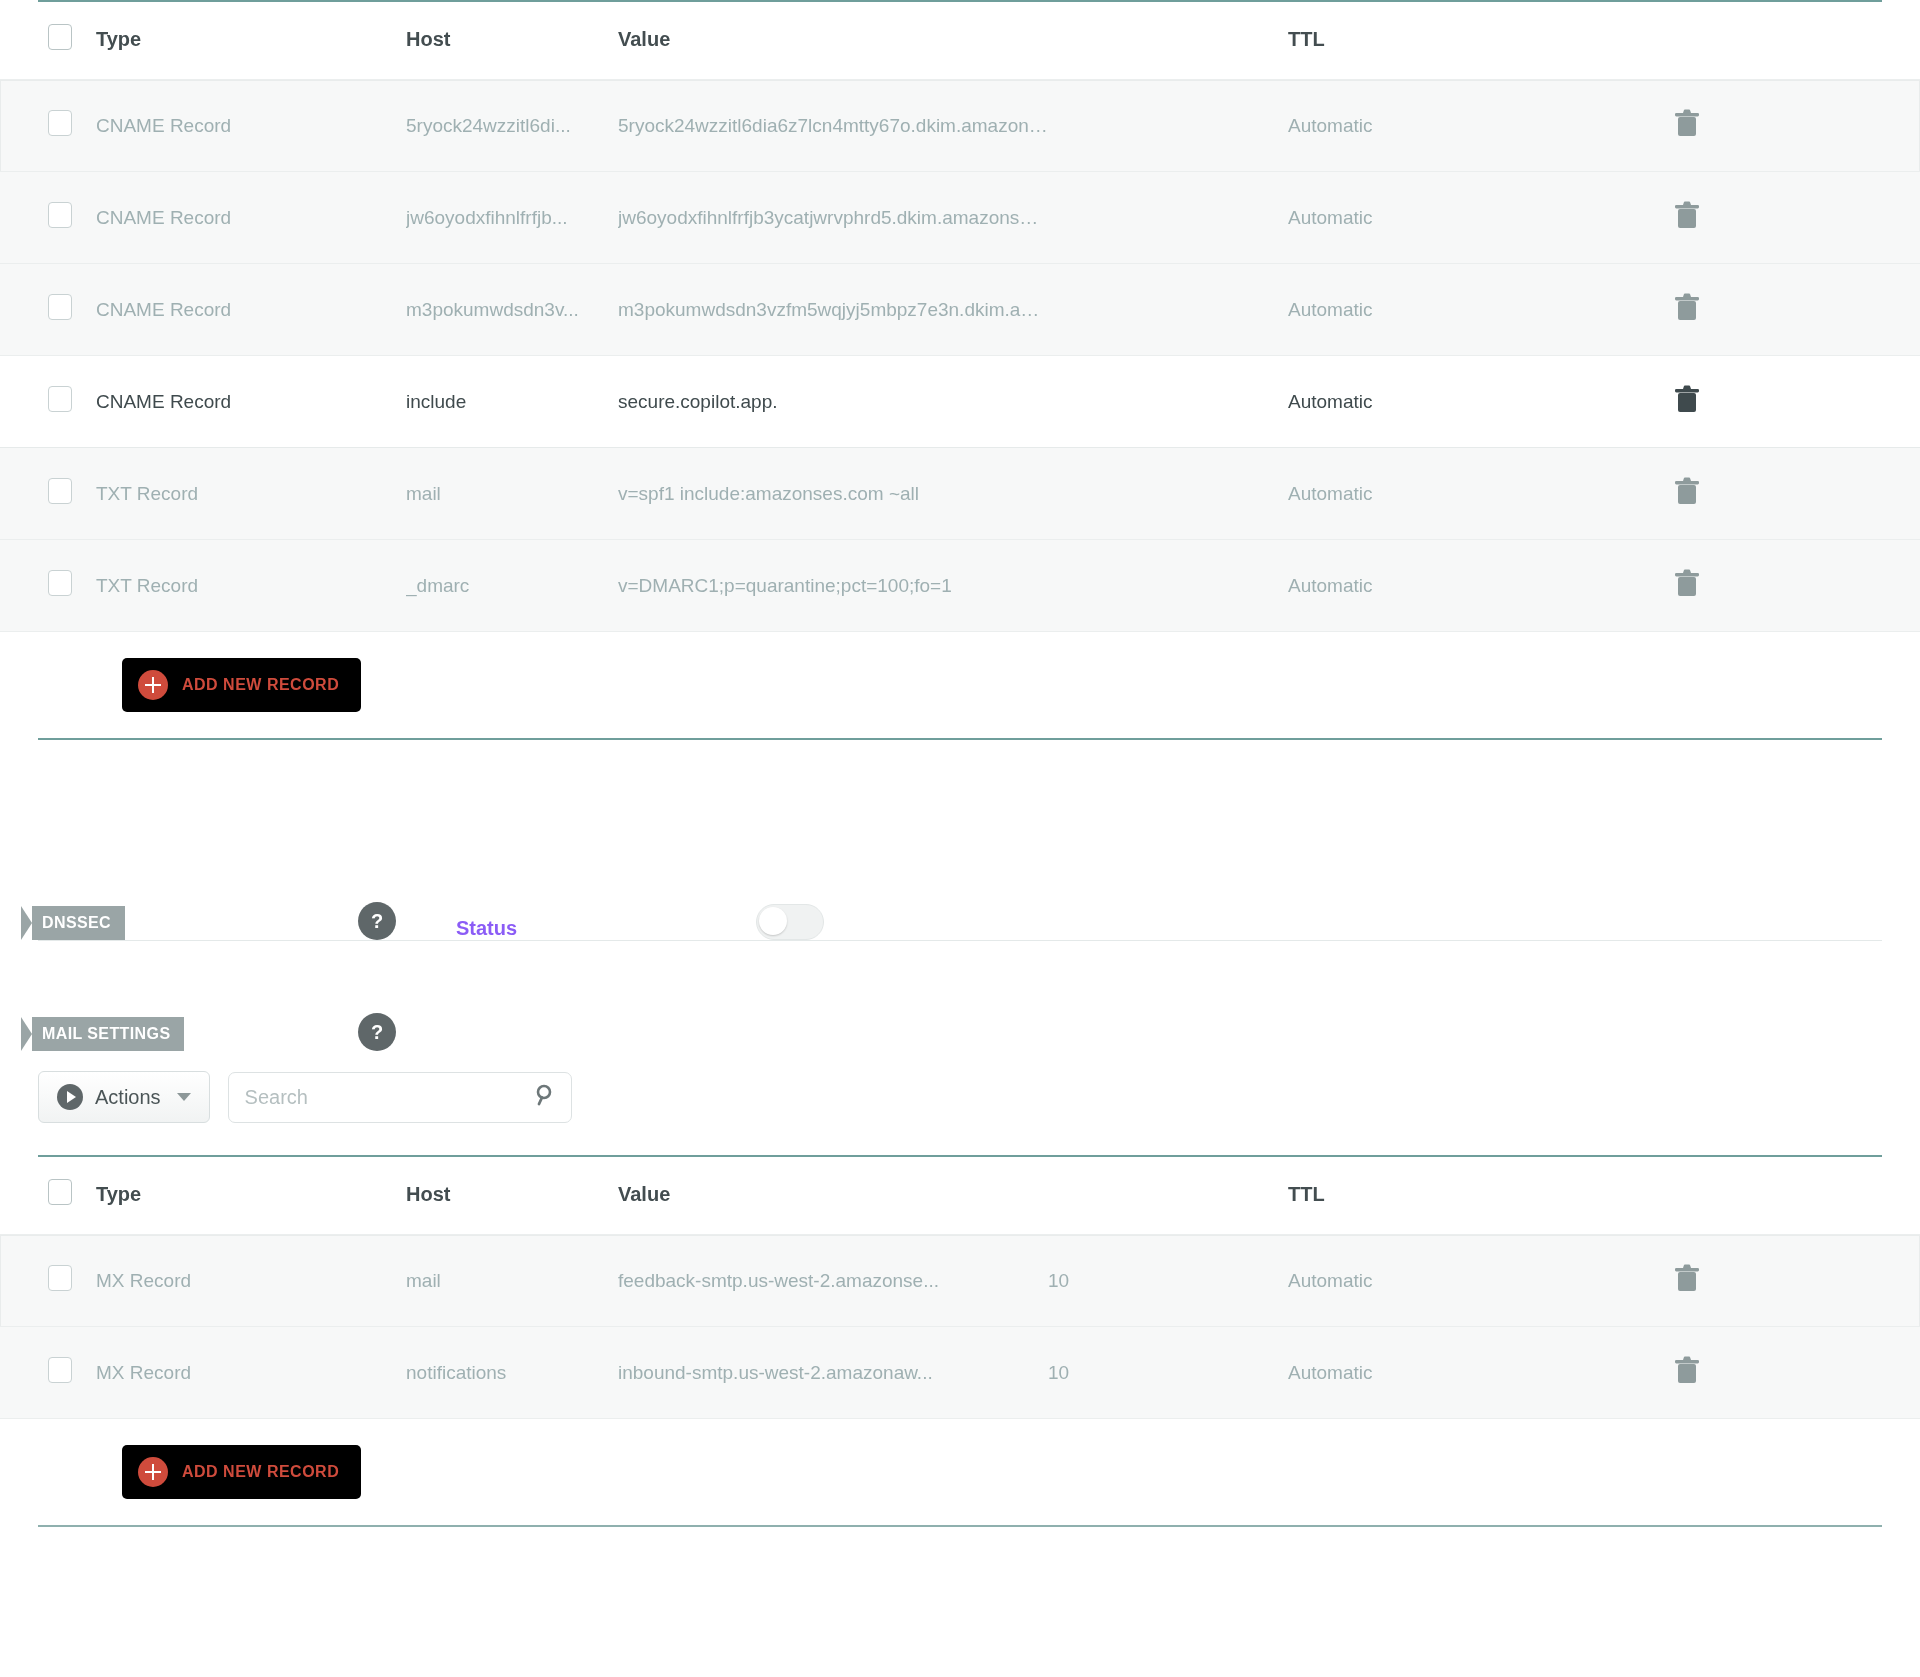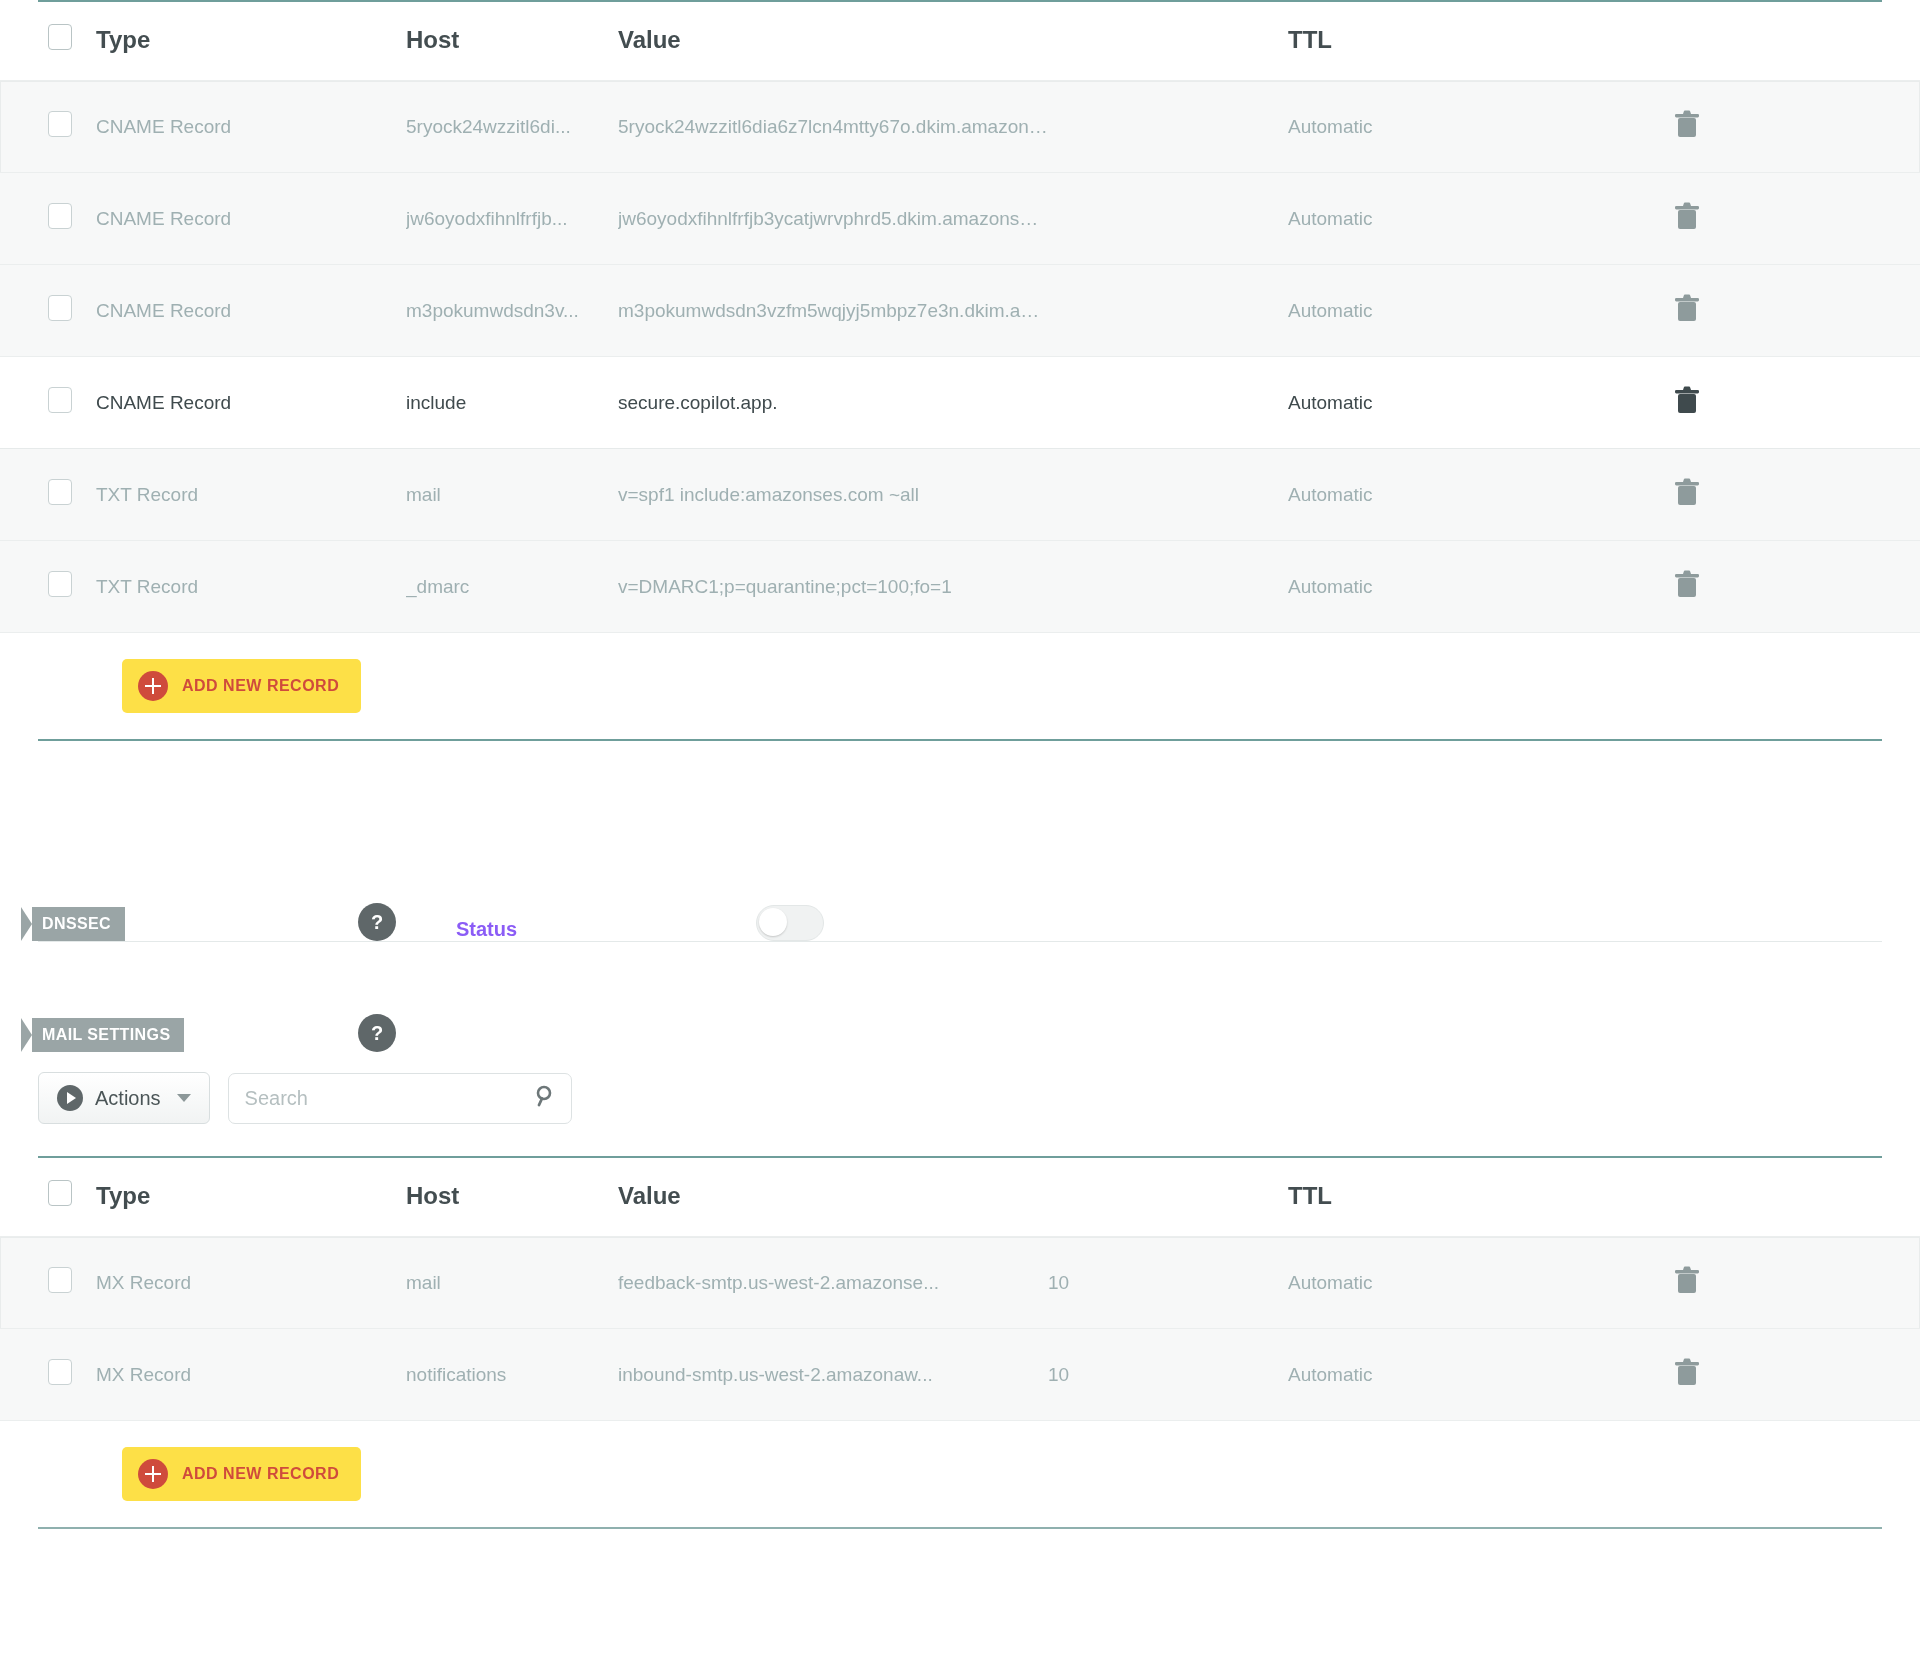--- a/index.html
+++ b/index.html
@@ -37,21 +37,21 @@
   .dns-table col.c-check { width: 96px; }
   .dns-table col.c-type  { width: 310px; }
   .dns-table col.c-host  { width: 212px; }
   .dns-table col.c-value { width: 430px; }
   .dns-table col.c-prio  { width: 240px; }
   .dns-table col.c-ttl   { width: 320px; }
   .dns-table col.c-del   { width: 312px; }
 
   .dns-table thead th {
     text-align: left;
-    font-size: 24px;
+    font-size: 20px;
     font-weight: bold;
     color: #434d50;
     padding: 22px 0 24px 0;
     background: #ffffff;
     border: 0;
   }
   .dns-table thead th.th-check { padding-left: 0; }
 
   .dns-table tbody tr {
     background: #f7f8f8;
@@ -112,21 +112,21 @@
 
   
   .add-row {
     padding: 26px 0 26px 122px;
     background: #fff;
   }
   .add-btn {
     display: inline-flex;
     align-items: center;
     gap: 14px;
-    background: #fde047;
+    background: #000000;
     border: 0;
     border-radius: 5px;
     padding: 12px 22px 12px 16px;
     cursor: pointer;
     font-family: inherit;
   }
   .add-btn .plus-circle {
     width: 30px;
     height: 30px;
     border-radius: 50%;

